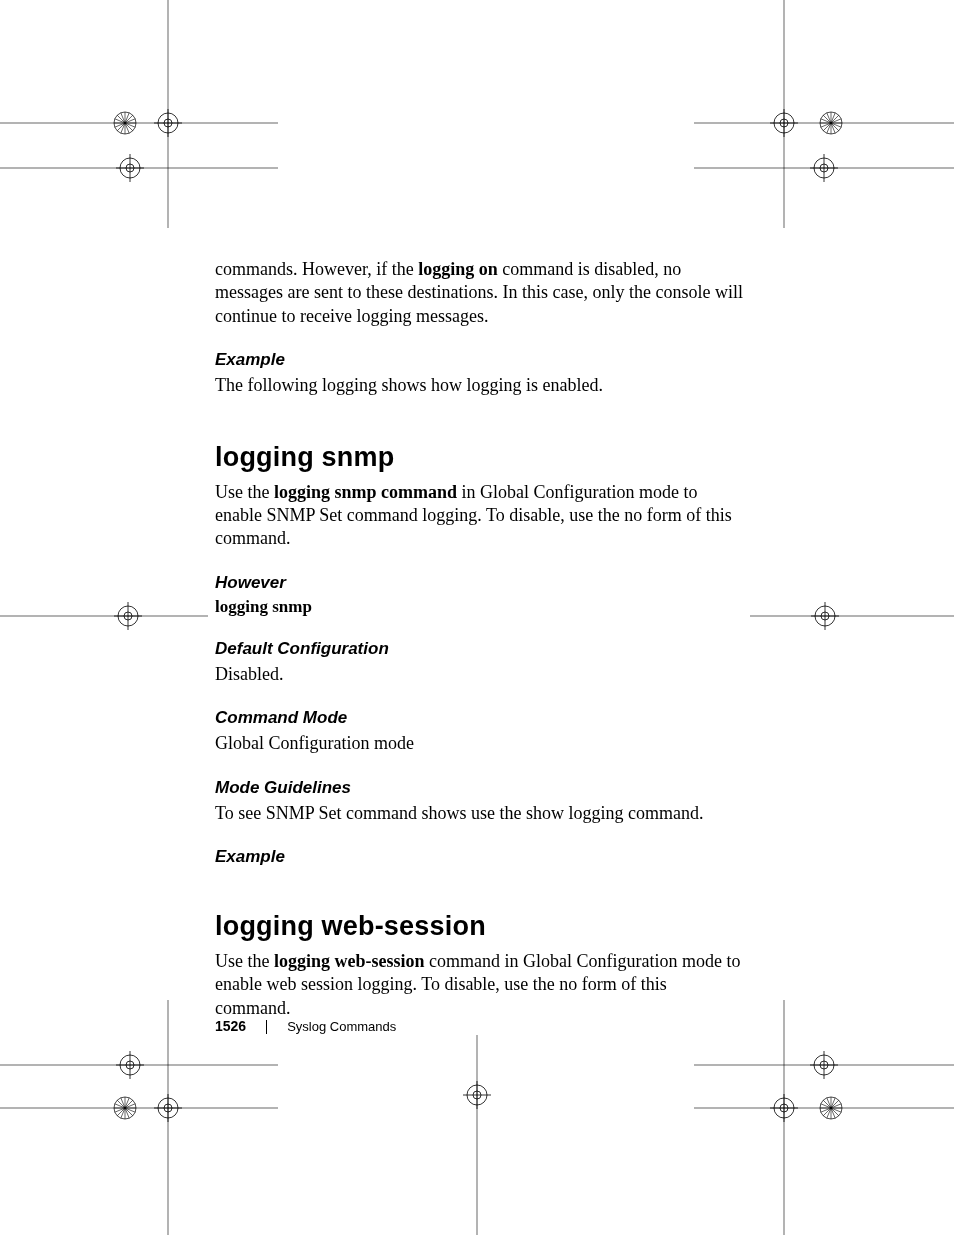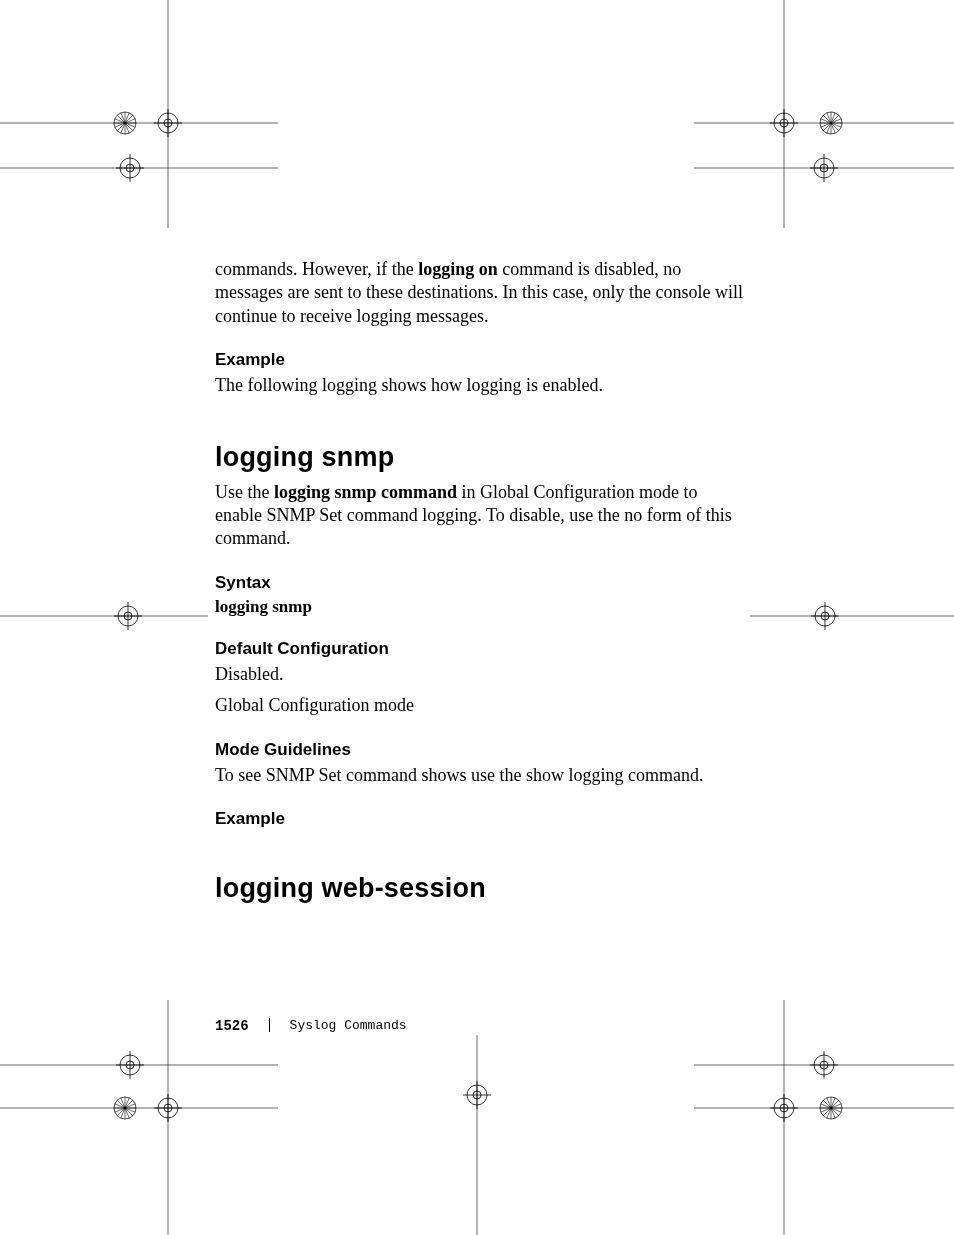--- a/index.html
+++ b/index.html
@@ -27,41 +27,42 @@
   .body-text {
     font-size: 18px;
     line-height: 1.3;
     margin: 0 0 8px 0;
   }
   .section-heading {
     font-family: Arial, Helvetica, sans-serif;
     font-weight: bold;
     font-size: 17px;
     margin: 22px 0 4px 0;
+    font-style: italic;
   }
   .main-title {
     font-family: Arial, Helvetica, sans-serif;
     font-weight: bold;
     font-size: 27px;
     margin: 44px 0 8px 0;
     letter-spacing: 0.2px;
   }
   .syntax-line {
     font-size: 17px;
     font-weight: bold;
     margin: 2px 0 4px 0;
   }
   .footer {
     position: absolute;
     left: 215px;
     top: 1018px;
-    font-family: Liberation Mono, monospace;
+    font-family: Liberation Sans, sans-serif;
     font-size: 13px;
     display: flex;
-    align-items: flex-start;
+    align-items: flex-end;
     gap: 20px;
   }
   .footer .page-num {
     font-weight: bold;
     font-size: 14px;
   }
   .footer .divider {
     width: 1px;
     height: 14px;
     background: #000;
@@ -82,34 +83,38 @@
     </p>
 
     <div class="section-heading">Example</div>
     <p class="body-text">The following logging shows how logging is enabled.</p>
 
     <div class="main-title">logging snmp</div>
     <p class="body-text">
       <span>Use the </span><b>logging snmp command</b><span> in Global Configuration mode to enable SNMP Set command logging. To disable, use the no form of this command.</span>
     </p>
 
-    <div class="section-heading">Syntax</div>
+    <div class="section-heading">However</div>
     <p class="syntax-line">logging snmp</p>
 
     <div class="section-heading">Default Configuration</div>
     <p class="body-text">Disabled.</p>
 
+    <div class="section-heading">Command Mode</div>
     <p class="body-text">Global Configuration mode</p>
 
     <div class="section-heading">Mode Guidelines</div>
     <p class="body-text">To see SNMP Set command shows use the show logging command.</p>
 
     <div class="section-heading">Example</div>
 
     <div class="main-title">logging web-session</div>
+    <p class="body-text">
+      <span>Use the </span><b>logging web-session</b><span> command in Global Configuration mode to enable web session logging. To disable, use the no form of this command.</span>
+    </p>
 
   </div>
 
   <div class="footer">
     <span class="page-num">1526</span>
     <span class="divider"></span>
     <span>Syslog Commands</span>
   </div>
 
   <svg width="0" height="0" style="position:absolute">

